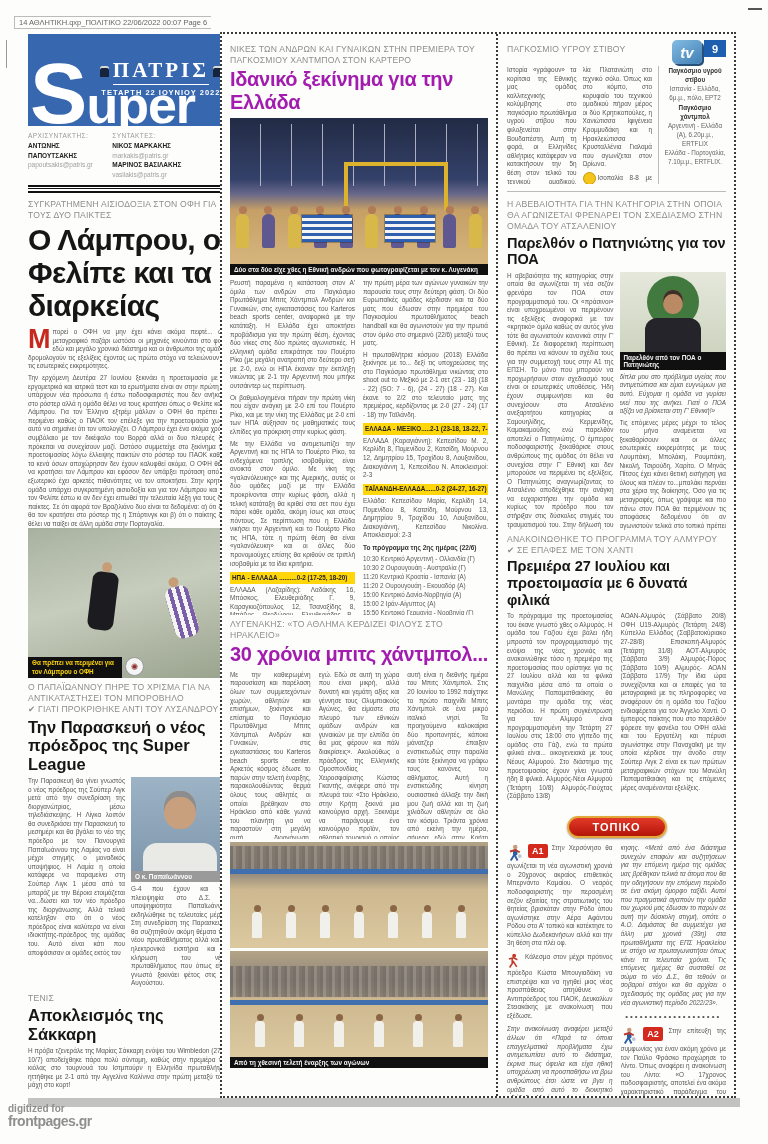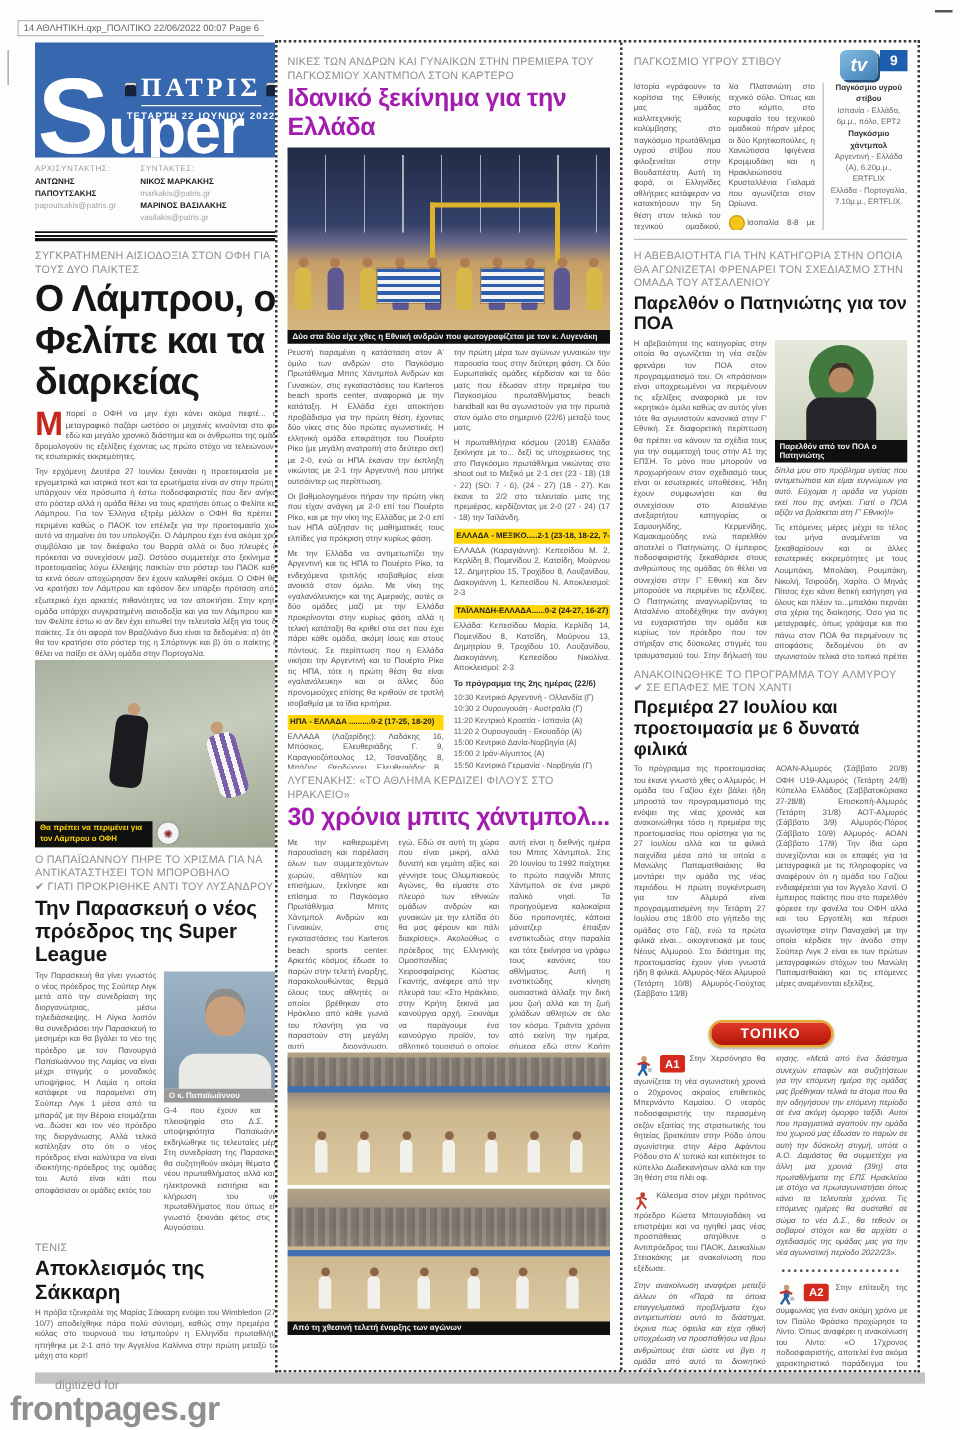--- a/index.html
+++ b/index.html
@@ -9,22 +9,22 @@
   .print-dash{position:absolute;right:6px;top:8px;width:14px;height:2px;background:#555;}
   .edge-mark{position:absolute;left:6px;top:40px;width:1px;height:28px;background:#999;}
 
   
   .col-left{position:absolute;left:28px;top:34px;width:200px;}
   .frame{position:absolute;left:220px;top:32px;width:512px;height:1062px;border:2px dotted #3a3a3a;display:flex;background:#fdfdfc;}
   .col-mid{width:276px;border-right:2px dotted #3a3a3a;padding:6px 8px;box-sizing:border-box;overflow:hidden;}
   .col-right{flex:1;padding:6px 8px 6px 9px;box-sizing:border-box;overflow:hidden;}
   .gray-bar{position:absolute;left:28px;top:1098px;width:712px;height:9px;background:#c2c2c0;}
   .footer{position:absolute;left:8px;top:1104px;color:#8f8f8d;line-height:1;}
-  .footer .f1{font-size:10px;font-weight:normal;margin-left:36px;}
-  .footer .f2{font-size:27px;font-weight:bold;letter-spacing:-0.5px;}
+  .footer .f1{font-size:10px;font-weight:bold;}
+  .footer .f2{font-size:14px;font-weight:bold;letter-spacing:-0.5px;}
 
   
   .masthead{position:relative;height:92px;background:#3767ae;color:#fff;overflow:hidden;}
   .mh-brandbox{position:absolute;right:6px;top:24px;text-align:center;}
   .mh-brandrow{display:flex;align-items:center;gap:4px;justify-content:center;}
   .mh-emblem{width:9px;height:11px;background:#16233c;border-radius:2px 2px 0 0;box-shadow:inset 0 2px 0 #d8d8d8;}
   .mh-brand{font-family:"Liberation Serif",serif;font-size:21px;font-weight:bold;letter-spacing:3px;border-bottom:1.5px solid #fff;padding-bottom:1px;}
   .mh-date{font-size:7.5px;font-weight:bold;letter-spacing:1px;margin-top:3px;}
   .mh-sport{position:absolute;left:2px;bottom:-6px;font-weight:bold;font-size:52px;line-height:.9;letter-spacing:-1px;}
   .mh-sport::first-letter{font-size:86px;}

